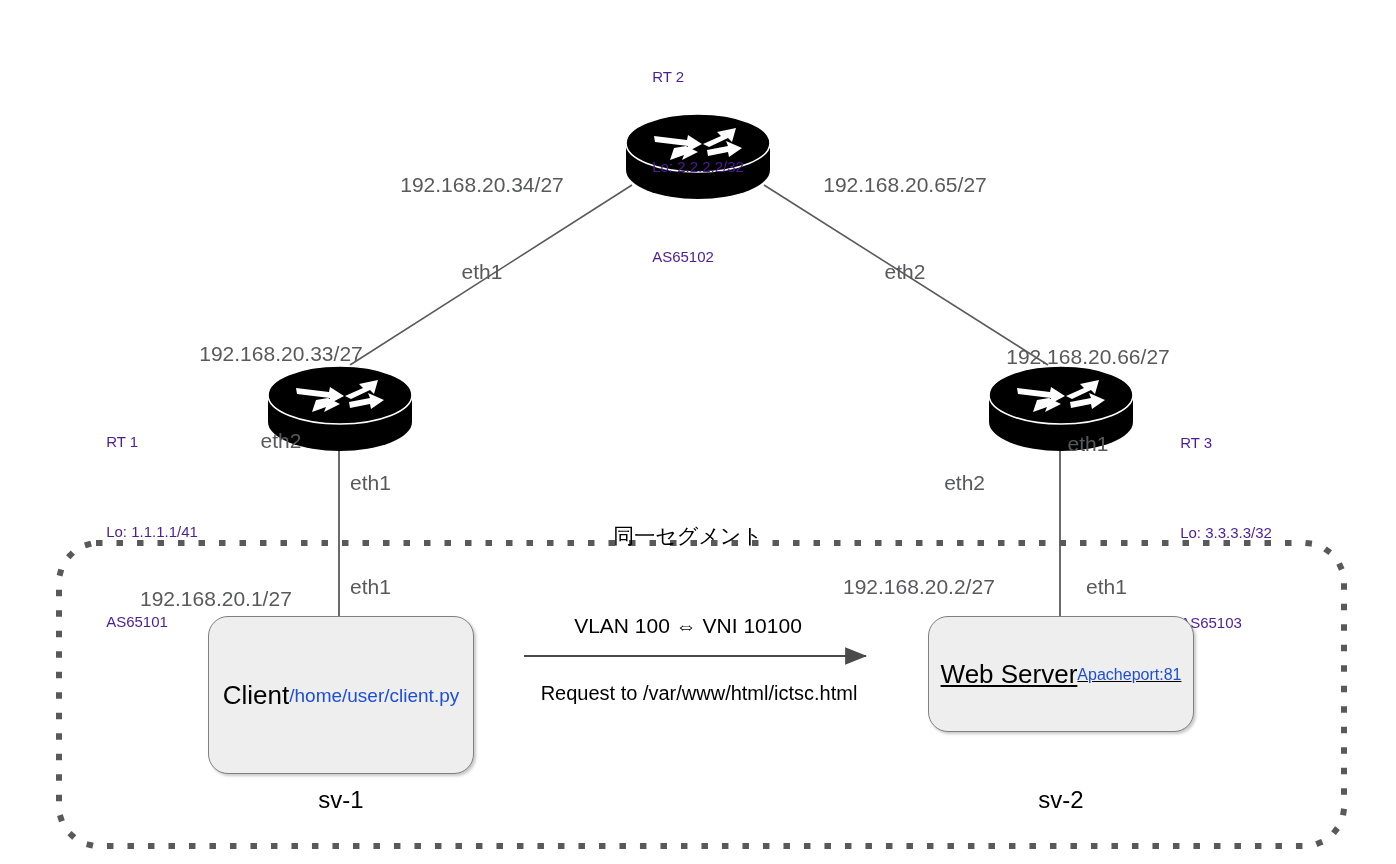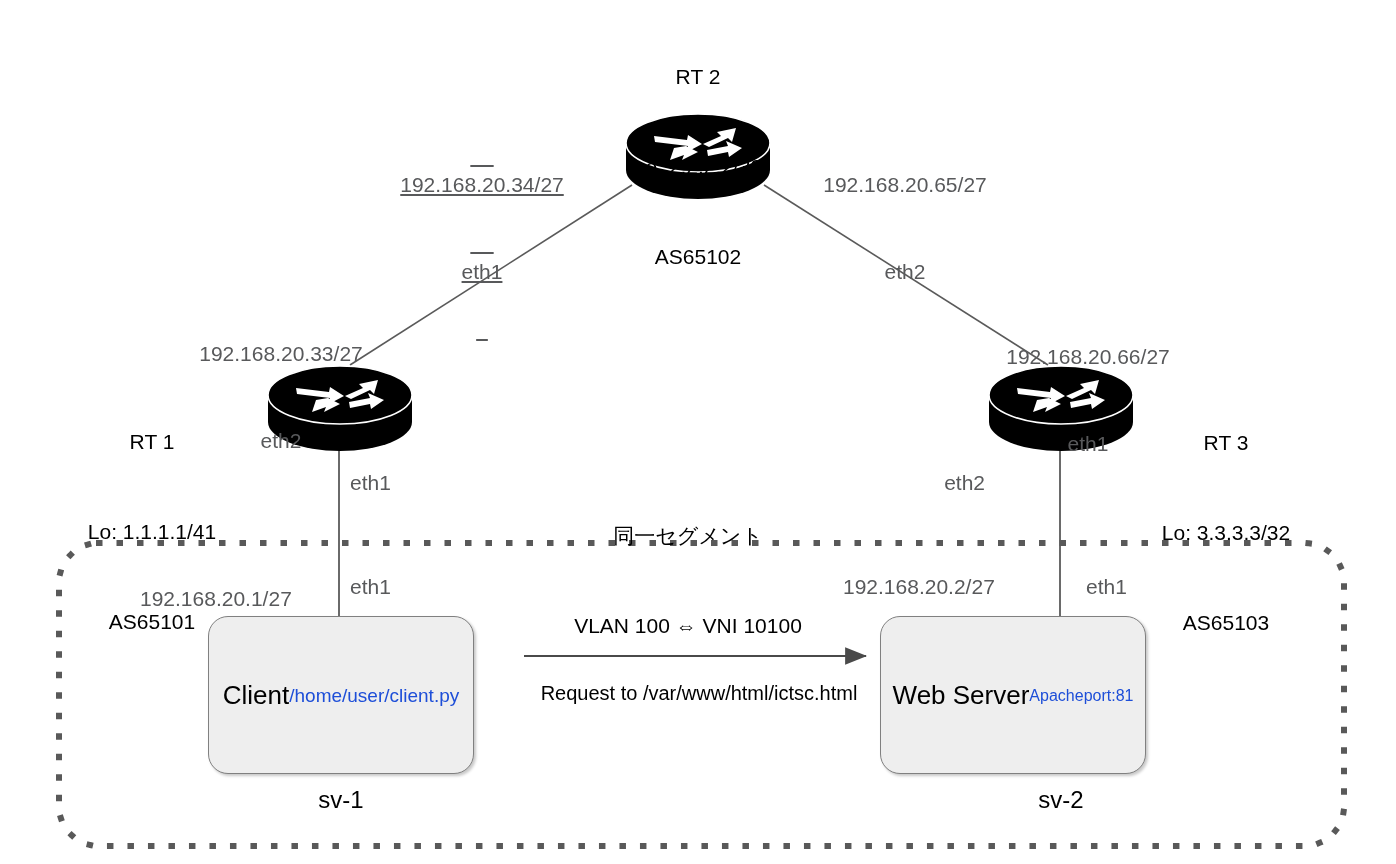--- a/index.html
+++ b/index.html
@@ -28,24 +28,24 @@
     position: absolute;
     color: #58595b;
     font-size: 21px;
     line-height: 29px;
     white-space: pre;
     text-align: center;
   }
   .lbl.center { transform: translateX(-50%); }
   .router-title {
     position: absolute;
-    color: #000000;
-    font-size: 21px;
+    color: #4c1d95;
+    font-size: 15px;
     line-height: 30px;
-    text-align: center;
+    text-align: left;
     white-space: pre;
     transform: translateX(-50%);
   }
   .seg-note {
     position: absolute;
     color: #000000;
     font-size: 21px;
     line-height: 30px;
     text-align: center;
     white-space: pre;
@@ -134,21 +134,21 @@
     <use href="#router-glyph" x="266" y="364" width="148" height="90"></use>
     <use href="#router-glyph" x="987" y="364" width="148" height="90"></use>
   </svg>
 
   <div class="router-title" style="left:698px; top:2px;">
     <div>RT 2</div>
     <div>Lo: 2.2.2.2/32</div>
     <div>AS65102</div>
   </div>
 
-  <div class="lbl center" style="left:482px; top:112px;text-decoration:underline;">
+  <div class="lbl center" style="left:482px; top:112px;">
     <div>192.168.20.34/27</div>
     <div>eth1</div>
   </div>
 
   <div class="lbl center" style="left:905px; top:112px;">
     <div>192.168.20.65/27</div>
     <div>eth2</div>
   </div>
 
   <div class="lbl center" style="left:281px; top:281px;">
@@ -187,21 +187,21 @@
 
   <div class="host-box" style="left:208px; top:616px; width:266px; height:158px;">
     <div class="host-title">Client</div>
     <div class="host-sub">/home/user/client.py</div>
   </div>
   <div class="host-name" style="left:341px; top:786px;">sv-1</div>
 
   <div class="lbl" style="left:843px; top:572px;">192.168.20.2/27</div>
   <div class="lbl" style="left:1086px; top:572px;">eth1</div>
 
-  <div class="host-box" style="left:880px; top:616px; width:266px; height:158px;">
+  <div class="host-box" style="left:928px; top:616px; width:266px; height:116px;text-decoration:underline;">
     <div class="host-title">Web Server</div>
     <div class="host-sub tiny">Apache</div>
     <div class="host-sub tiny">port:81</div>
   </div>
   <div class="host-name" style="left:1061px; top:786px;">sv-2</div>
 
   <div class="flow-label" style="left:699px; top:682px;">Request to /var/www/html/ictsc.html</div>
 
 </div>
 

